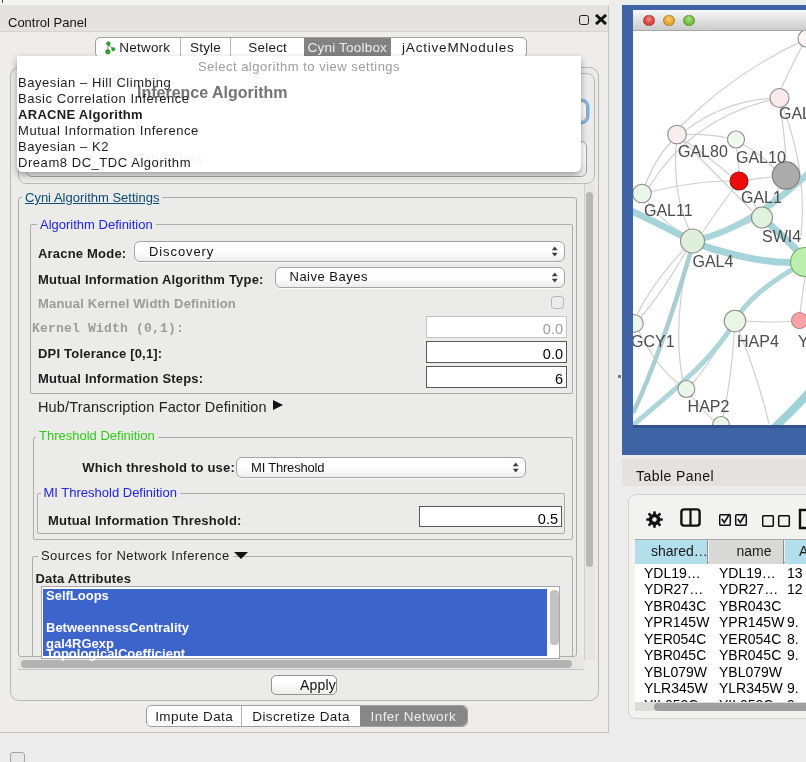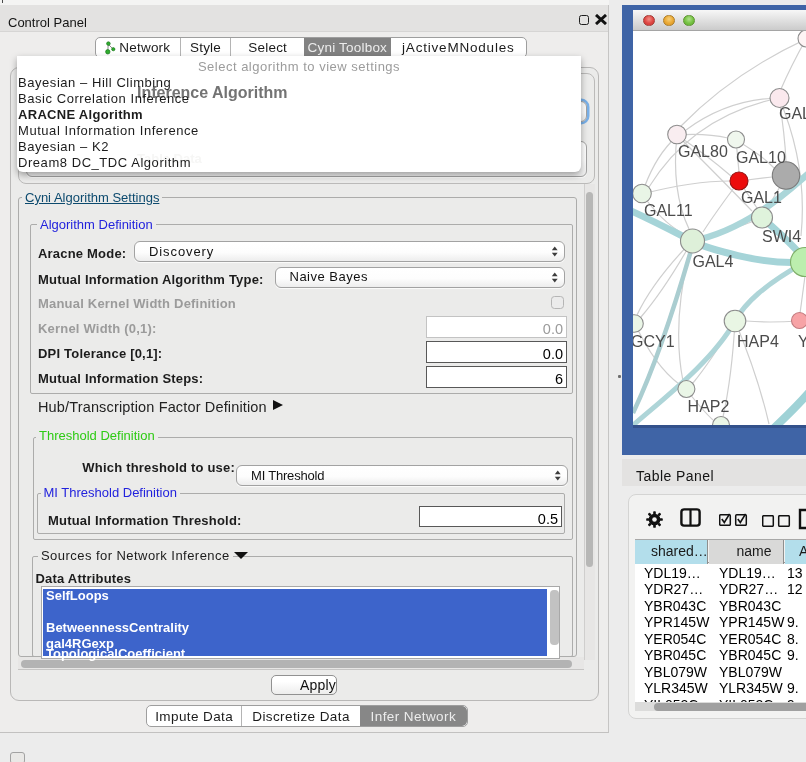--- a/index.html
+++ b/index.html
@@ -77,21 +77,21 @@
       <div class="ctext">Naive Bayes</div>
       <svg class="carr" viewBox="0 0 9 12">
           <path d="M4.5 0 L8 4.6 L1 4.6 Z" fill="#3c3c3c"></path>
           <path d="M4.5 12 L8 7.4 L1 7.4 Z" fill="#3c3c3c"></path>
         </svg>
     </div>
 
     <div class="abs b13 gray" style="left:27px; top:228px;">Manual Kernel Width Definition</div>
     <div class="abs" style="left:540px; top:228px; width:13px; height:13px; background:#ebebeb; border:1px solid #b5b5b5; border-radius:3.5px;"></div>
 
-    <div class="abs b13 gray" style="left:27px; top:253px;">Kernel Width (0,1):</div>
+    <div class="abs b13 gray" style="left:21px; top:253px;font-family:Liberation Mono, monospace;">Kernel Width (0,1):</div>
     <div class="field" style="left:415px; top:248px; width:141px; height:22px; border:1px solid #c3c3c3;">
         <div class="fieldtext gray" style="top:4px;">0.0</div>
       </div>
 
     <div class="abs b13" style="left:27px; top:278px;">DPI Tolerance [0,1]:</div>
     <div class="field" style="left:415px; top:273px; width:141px; height:22px; border:1.5px solid #585858;">
         <div class="fieldtext" style="top:4px; color:#000;">0.0</div>
       </div>
 
     <div class="abs b13" style="left:27px; top:303px;">Mutual Information Steps:</div>
@@ -99,21 +99,21 @@
         <div class="fieldtext" style="top:4px; color:#000;">6</div>
       </div>
 
     <div class="abs" style="left:27px; top:331px; font-size:14.5px; letter-spacing:0.15px; color:#222;">Hub/Transcription Factor Definition</div>
     <div class="abs" style="left:262px; top:332px; width:0; height:0; border-left:10px solid #111; border-top:5.5px solid transparent; border-bottom:5.5px solid transparent;"></div>
 
     <div class="gbox" style="left:22px; top:369px; width:540px; height:103px;"></div>
     <div class="glabel" style="left:25px; top:361px; color:#2ecb14;">Threshold Definition</div>
 
     <div class="abs b13" style="right:363px; top:392px; white-space:nowrap;">Which threshold to use:</div>
-    <div class="combo" style="left:225px; top:397px; width:332px; height:20.5px;">
+    <div class="combo" style="left:225px; top:389px; width:290px; height:20.5px;">
       <div class="ctext" style="letter-spacing:-0.2px;">MI Threshold</div>
       <svg class="carr" viewBox="0 0 9 12">
           <path d="M4.5 0 L8 4.6 L1 4.6 Z" fill="#3c3c3c"></path>
           <path d="M4.5 12 L8 7.4 L1 7.4 Z" fill="#3c3c3c"></path>
         </svg>
     </div>
 
     <div class="gbox" style="left:26px; top:424.5px; width:528px; height:41.5px;"></div>
     <div class="glabel" style="left:29.5px; top:418px; color:#2222dd;">MI Threshold Definition</div>
 

